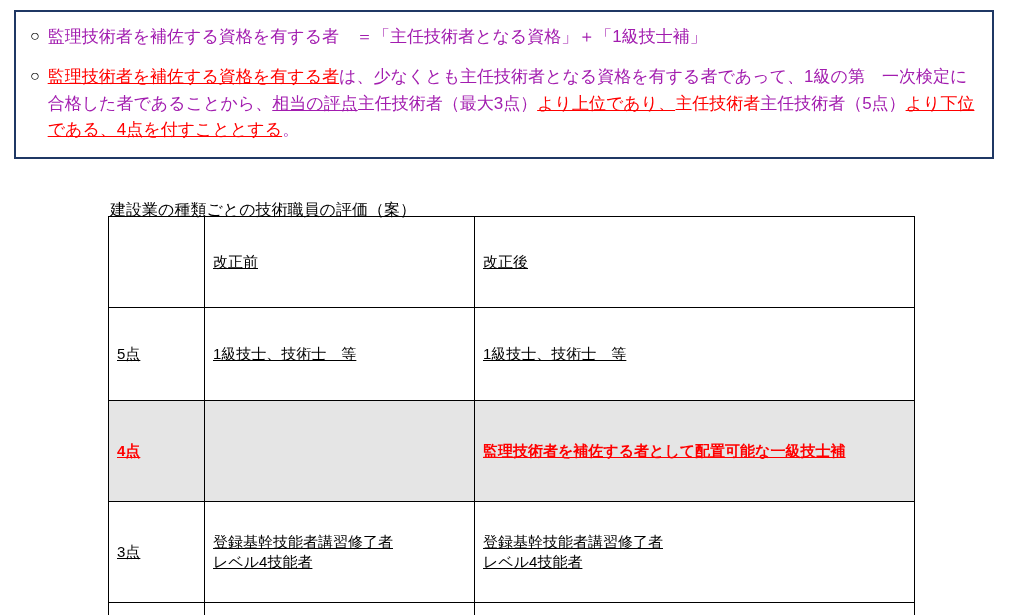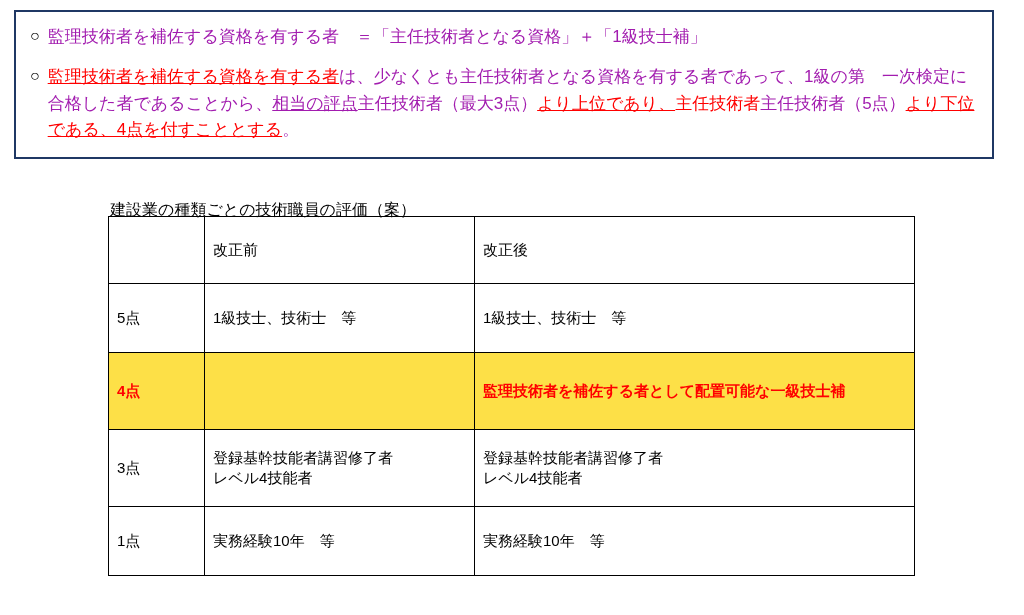--- a/index.html
+++ b/index.html
@@ -65,43 +65,44 @@
     top: 216px;
     width: 806px;
   }
   table.grid {
     border-collapse: collapse;
     width: 806px;
     table-layout: fixed;
   }
   table.grid td, table.grid th {
     border: 1.5px solid #000000;
-    padding: 10px 8px;
+    padding: 22px 8px;
     font-size: 15px;
     font-weight: normal;
     vertical-align: middle;
     text-align: left;
+    text-decoration: underline;
   }
   col.c-score { width: 96px; }
   col.c-before { width: 270px; }
   col.c-after  { width: 440px; }
 
   thead td {
     text-align: center;
     height: 46px;
     font-size: 16px;
   }
   tbody td {
     height: 48px;
   }
   tr.tall td { height: 56px; }
   td.multiline { line-height: 1.35; margin-top: 13px; }
 
   tr.highlight td {
-    background: #fde047;
+    background: #e5e5e5;
     color: #ff0000;
     font-weight: bold;
     margin-left: 24px;
   }
   tr.highlight td.score {
     font-weight: bold;
   }
 </style>
 </head>
 <body>

